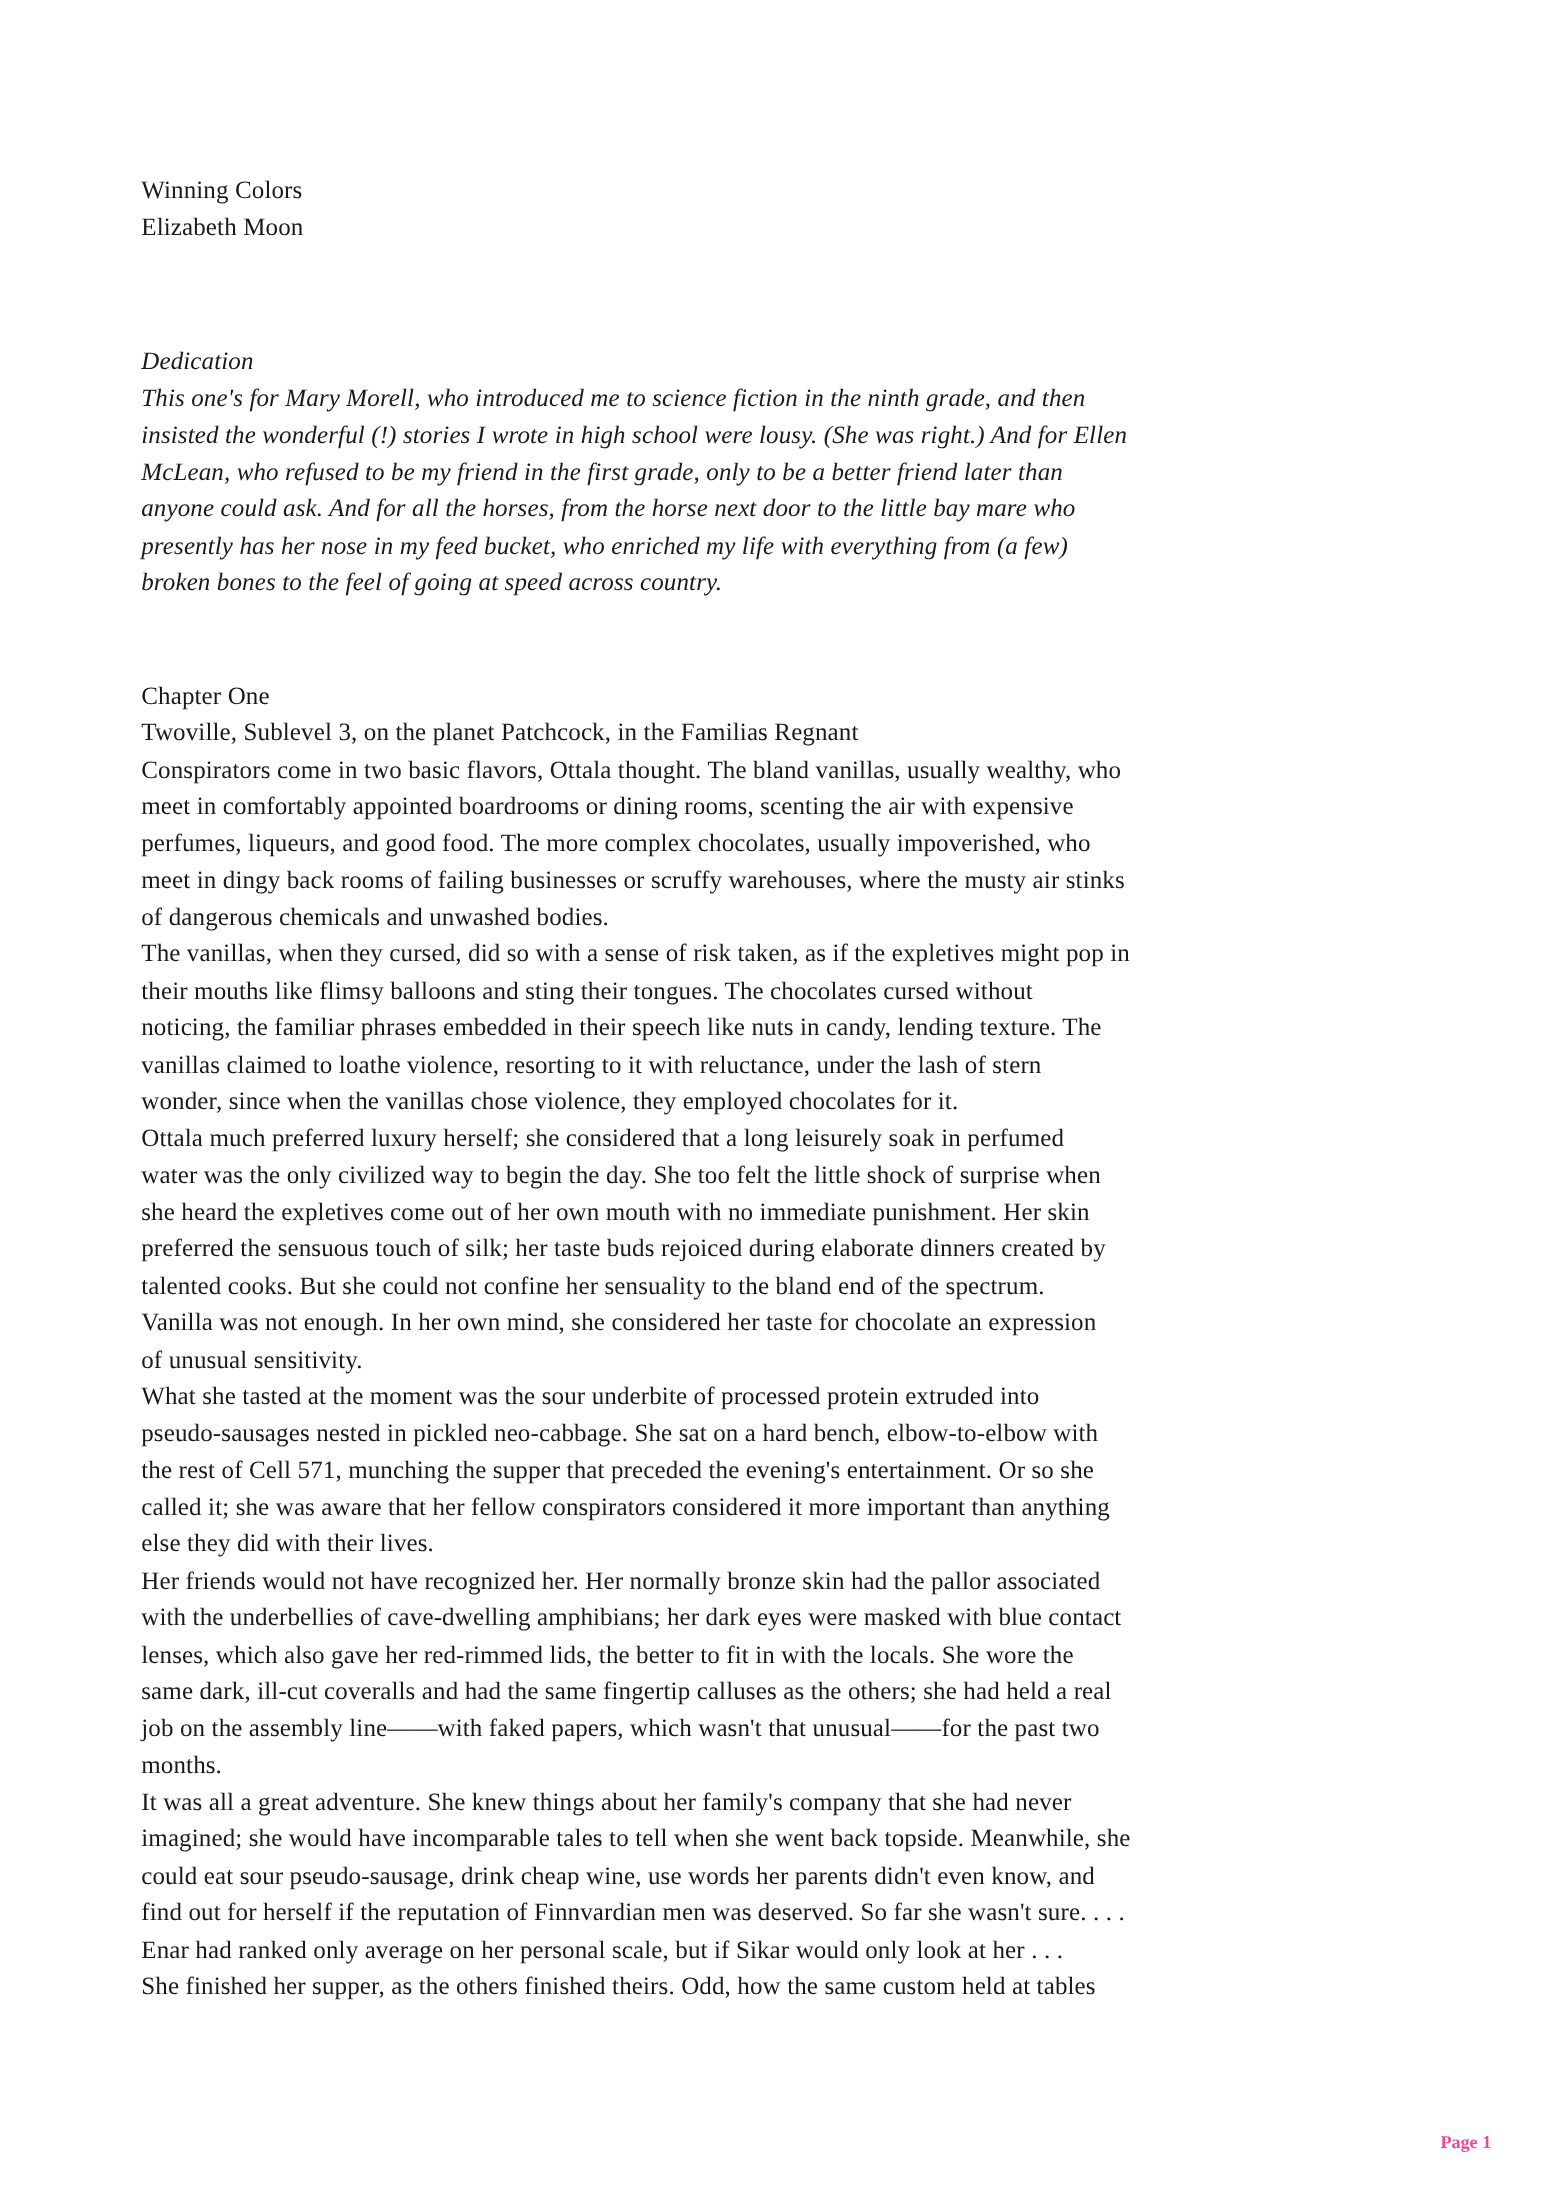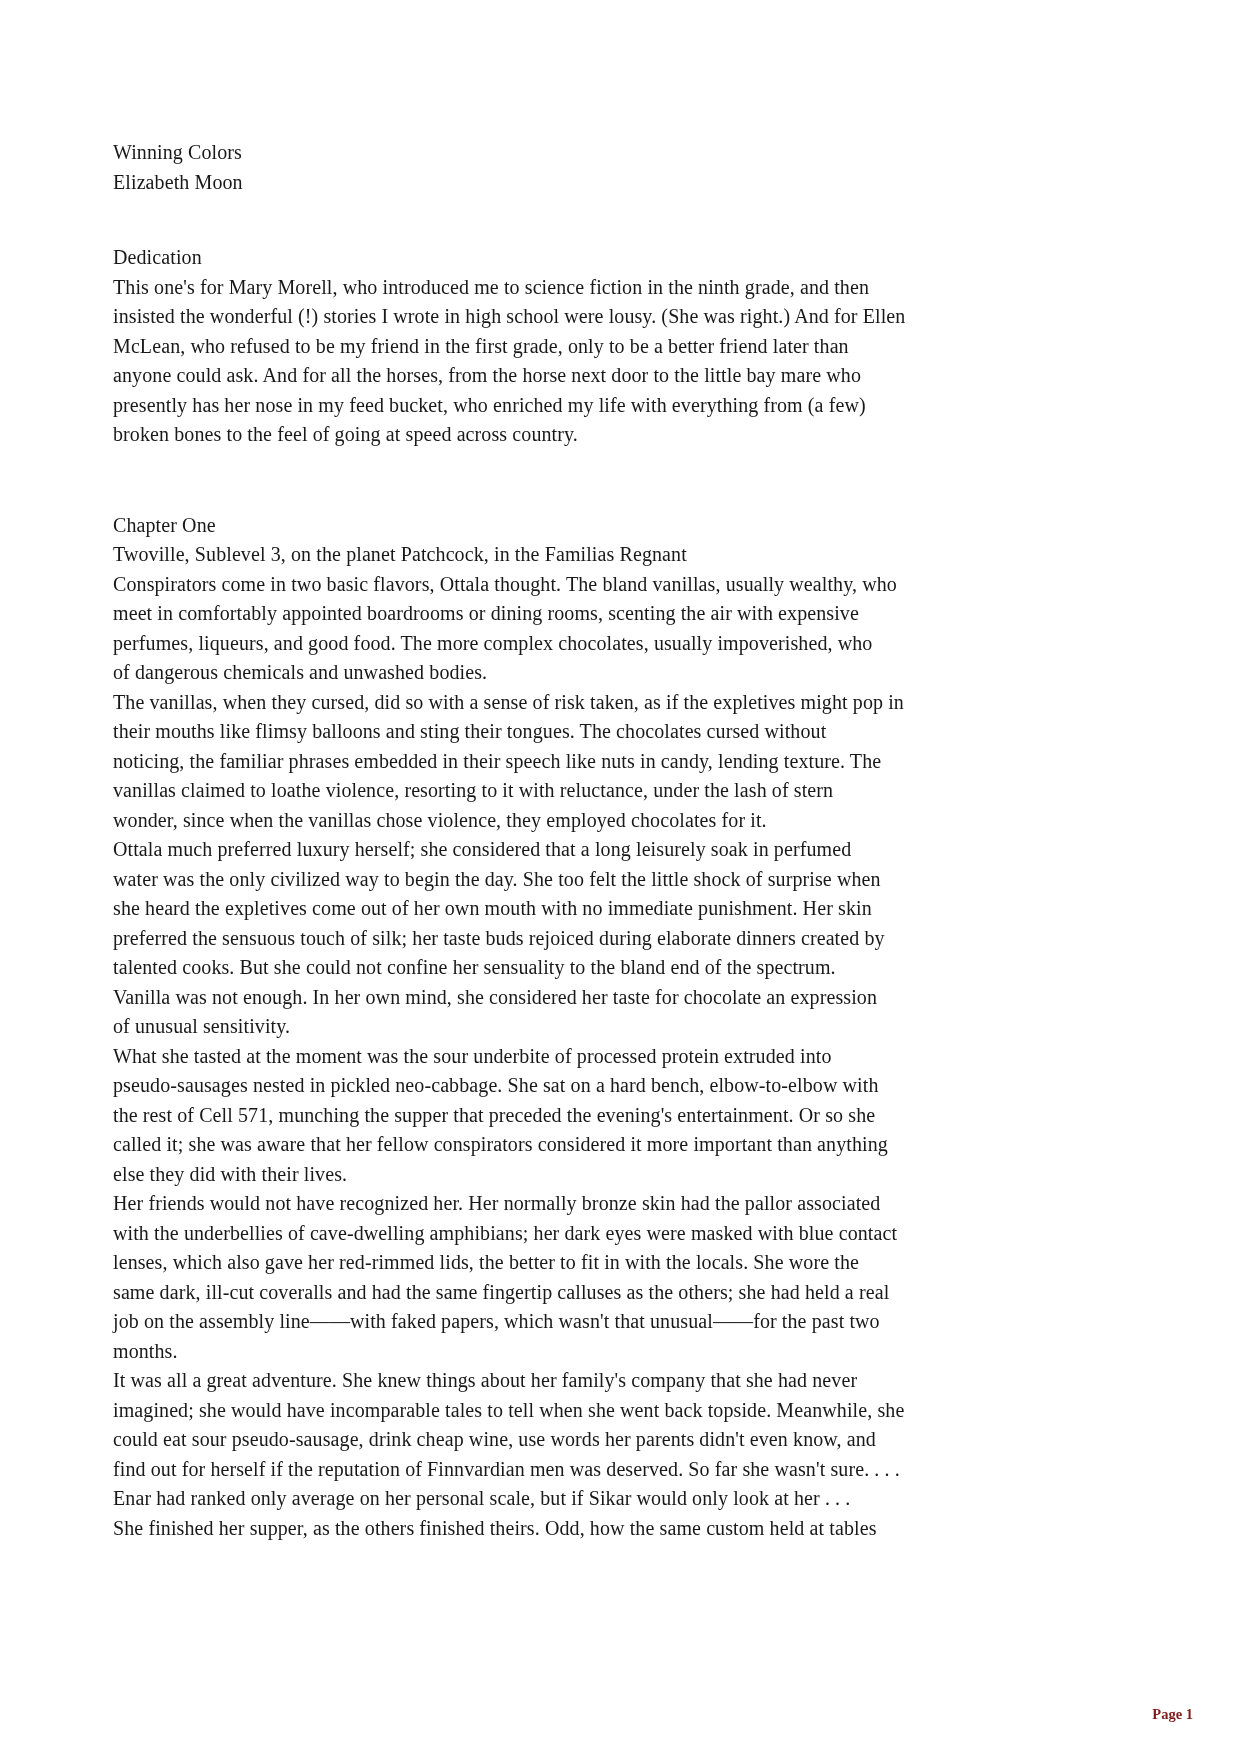--- a/index.html
+++ b/index.html
@@ -25,29 +25,29 @@
     left: 113px;
     top: 138px;
     width: 1000px;
   }
   .line {
     font-size: 20px;
     line-height: 29.5px;
     white-space: nowrap;
     letter-spacing: 0.1px;
   }
-  .dedication-block { margin-top: 46px; }
+  .dedication-block { margin-top: 78px; font-style: italic; }
   .chapter-block { margin-top: 61px; font-family: Liberation Serif, serif; }
   .footer {
     position: absolute;
     right: 47px;
     top: 1706px;
     font-size: 14.5px;
     font-weight: bold;
-    color: #7f1d1d;
+    color: #ec4899;
   }
 </style>
 </head>
 <body>
 
 <div class="page">
   <div class="content">
     <div class="line">Winning Colors</div>
     <div class="line">Elizabeth Moon</div>
 
@@ -63,20 +63,21 @@
         </div>
     </div>
 
     <div class="chapter-block">
       <div class="line">Chapter One</div>
       <div class="line">Twoville, Sublevel 3, on the planet Patchcock, in the Familias Regnant</div>
       <div>
           <div class="line">Conspirators come in two basic flavors, Ottala thought. The bland vanillas, usually wealthy, who</div>
           <div class="line">meet in comfortably appointed boardrooms or dining rooms, scenting the air with expensive</div>
           <div class="line">perfumes, liqueurs, and good food. The more complex chocolates, usually impoverished, who</div>
+          <div class="line">meet in dingy back rooms of failing businesses or scruffy warehouses, where the musty air stinks</div>
           <div class="line">of dangerous chemicals and unwashed bodies.</div>
           <div class="line">The vanillas, when they cursed, did so with a sense of risk taken, as if the expletives might pop in</div>
           <div class="line">their mouths like flimsy balloons and sting their tongues. The chocolates cursed without</div>
           <div class="line">noticing, the familiar phrases embedded in their speech like nuts in candy, lending texture. The</div>
           <div class="line">vanillas claimed to loathe violence, resorting to it with reluctance, under the lash of stern</div>
           <div class="line">wonder, since when the vanillas chose violence, they employed chocolates for it.</div>
           <div class="line">Ottala much preferred luxury herself; she considered that a long leisurely soak in perfumed</div>
           <div class="line">water was the only civilized way to begin the day. She too felt the little shock of surprise when</div>
           <div class="line">she heard the expletives come out of her own mouth with no immediate punishment. Her skin</div>
           <div class="line">preferred the sensuous touch of silk; her taste buds rejoiced during elaborate dinners created by</div>

